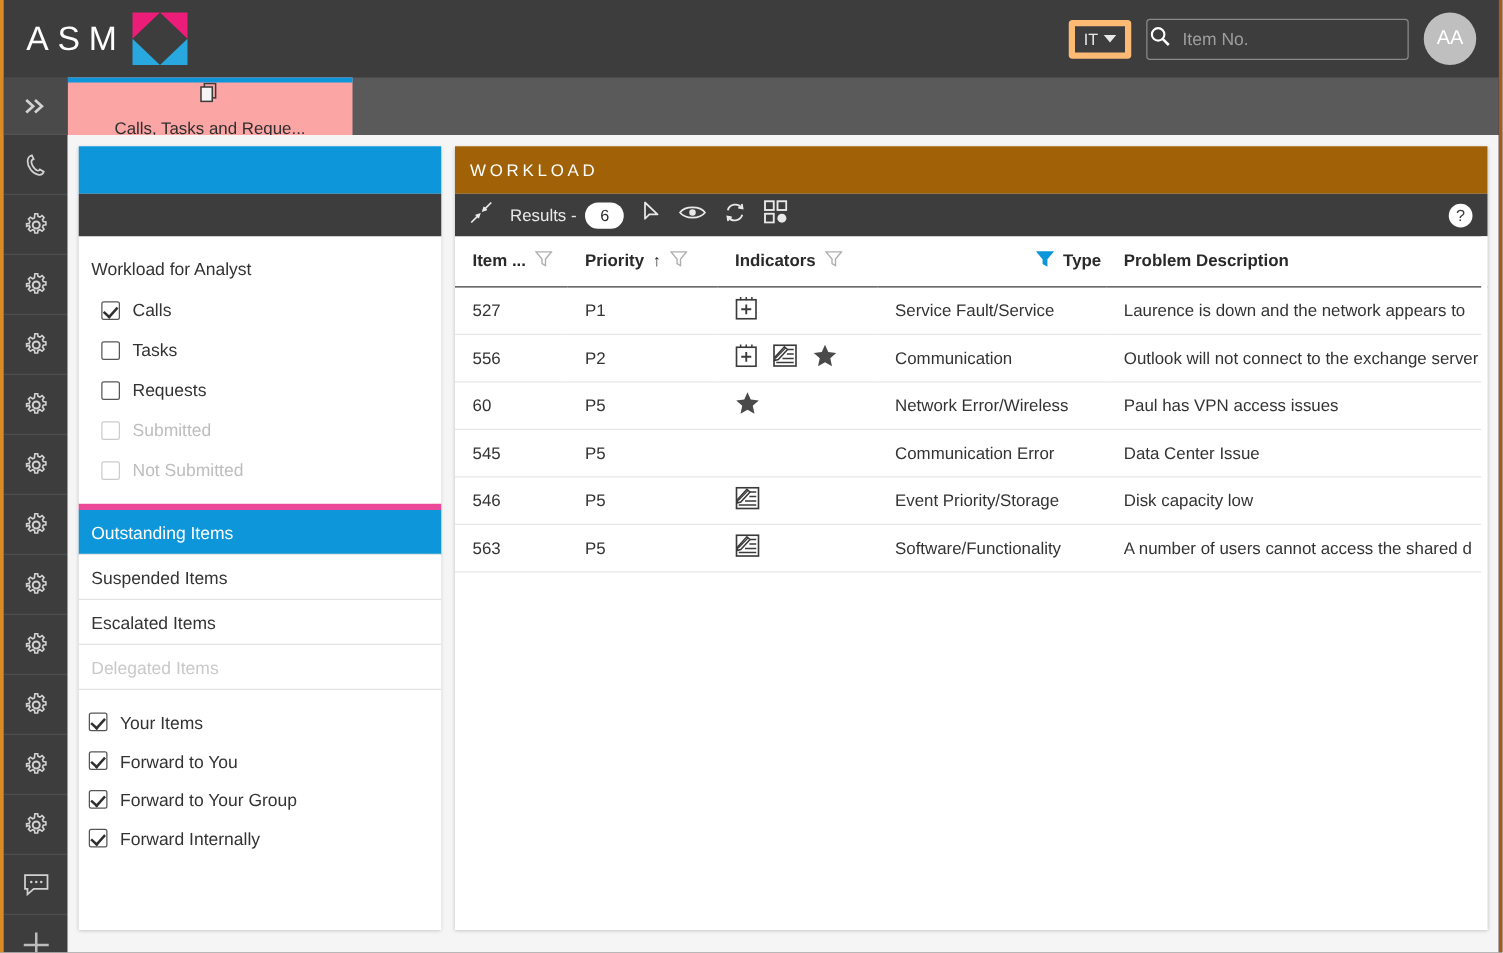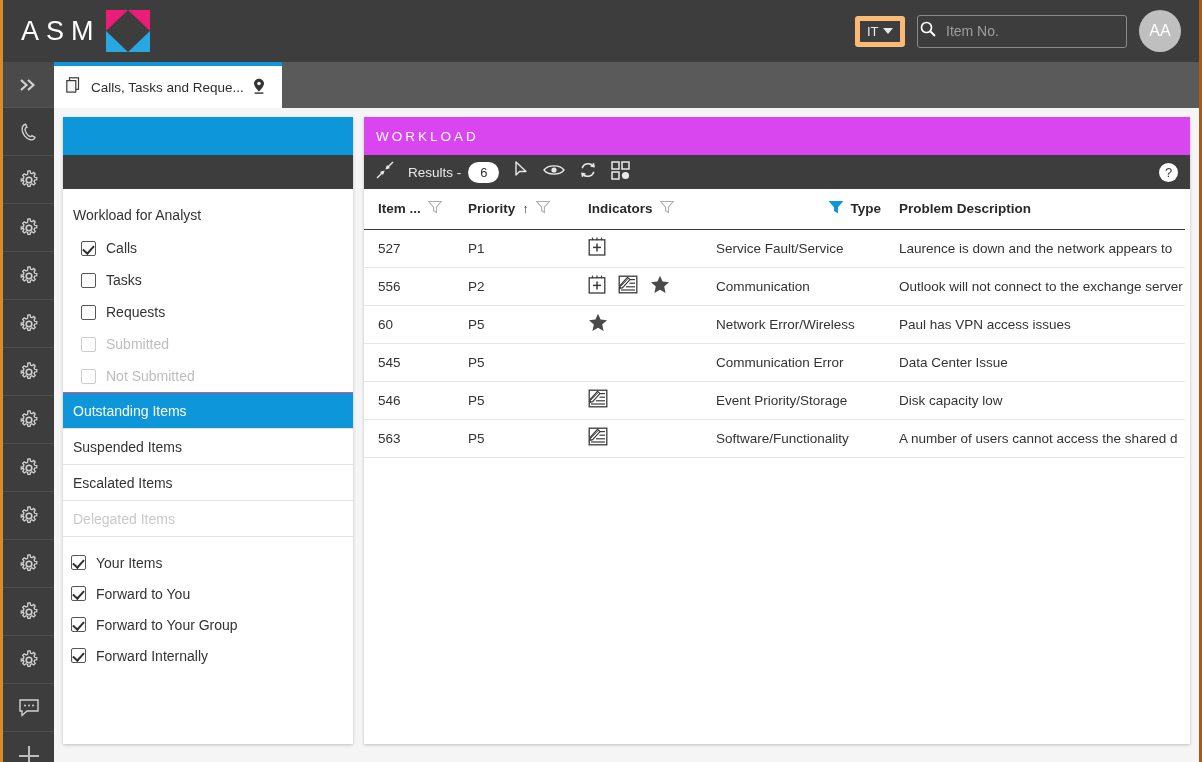--- a/index.html
+++ b/index.html
@@ -65,23 +65,23 @@
     color: #ffffff; font-size: 16px; display: flex; align-items: center; justify-content: center;
   }
 
   
   #tabstrip {
     position: absolute; left: 0; top: 62px; right: 0; height: 46px;
     background: #5a5a5a;
   }
   #tab-main {
     position: absolute; left: 51px; top: 0; width: 228px; height: 46px;
-    background: #ffffff; border-top: 4px solid #0d96d9;
+    background: #fca5a5; border-top: 4px solid #0d96d9;
     display: flex; align-items: center; gap: 9px; padding: 0 12px;
-    font-size: 13.5px; color: #2e2e2e;
+    font-size: 13.5px; color: #2e2e2e; flex-direction: column;
   }
 
   
   #rail {
     position: absolute; left: 0; top: 62px; width: 51px; bottom: 0;
     background: #3d3d3d;
   }
   .rail-item {
     height: 48px; display: flex; align-items: center; justify-content: center;
     border-bottom: 1px solid #4e4e4e; color: #d2d2d2;
@@ -129,31 +129,31 @@
   }
   .cbox.disabled { border-color: #cccccc; }
   .check-row .ctext { font-size: 14px; color: #333; }
   .check-row.disabled .ctext { color: #bdbdbd; }
   .nav-row {
     height: 36px; display: flex; align-items: center; padding-left: 10px;
     font-size: 14px; color: #333; border-bottom: 1px solid #e3e3e3;
   }
   .nav-row.active { background: #0d96d9; color: #ffffff; }
   .nav-row.disabled { color: #c9c9c9; }
-  #nav-list { border-top: 1px solid #ec4899; }
+  #nav-list { margin-top: 11px; border-top: 5px solid #ec4899; }
   #bottom-checks { padding-top: 10px; }
   #bottom-checks .check-row { height: 31px; }
 
   
   #workload-panel {
     flex: 1; background: #ffffff; box-shadow: 0 1px 3px rgba(0,0,0,0.22);
     display: flex; flex-direction: column; min-width: 0;
   }
   #workload-title {
-    height: 38px; background: #d946ef; color: #ffffff; flex: none;
+    height: 38px; background: #a16207; color: #ffffff; flex: none;
     display: flex; align-items: center; padding-left: 12px;
     font-size: 13.5px; letter-spacing: 3px;
   }
   #workload-toolbar {
     height: 34px; background: #3d3d3d; flex: none;
     display: flex; align-items: center; gap: 14px; padding: 0 12px;
     color: #e9e9e9;
   }
   #results-label { font-size: 13.5px; display: flex; align-items: center; gap: 7px; }
   #results-badge {

